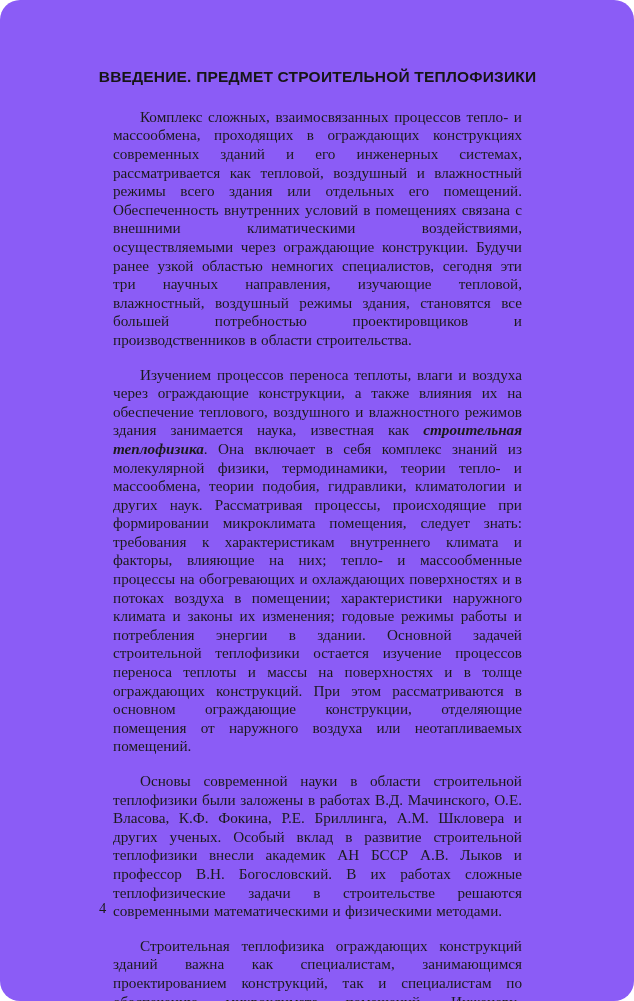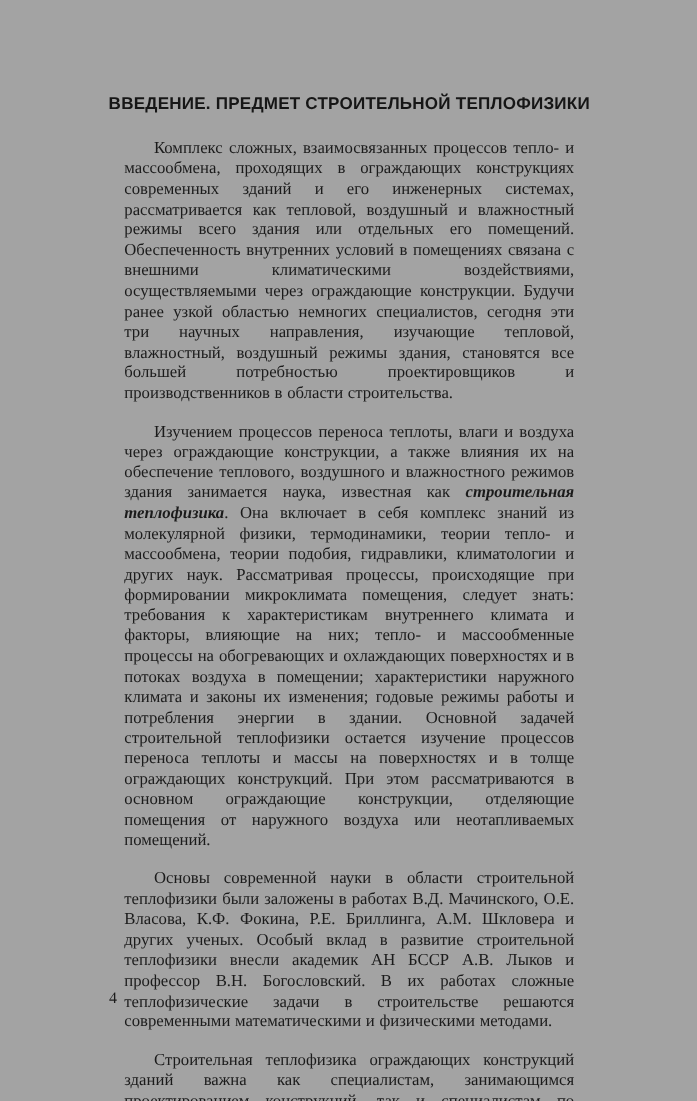--- a/index.html
+++ b/index.html
@@ -5,26 +5,27 @@
   html, body {
     margin: 0;
     padding: 0;
     background: #ffffff;
   }
   .page {
     position: relative;
     width: 634px;
     height: 1001px;
     margin: 0 auto;
-    background: #a3a3a3;
+    background: #8b5cf6;
     box-sizing: border-box;
-    padding: 86px 96px 0 97px;
+    padding: 68px 96px 0 97px;
     font-family: "Liberation Serif", serif;
     color: #1b1b1b;
     overflow: hidden;
+    border-radius: 20px;
   }
   .chapter-title {
     font-family: "Liberation Sans", sans-serif;
     font-weight: 700;
     font-size: 15.5px;
     line-height: 1.15;
     text-align: center;
     letter-spacing: 0.2px;
     margin: 0 0 22px 0;
     color: #161616;

